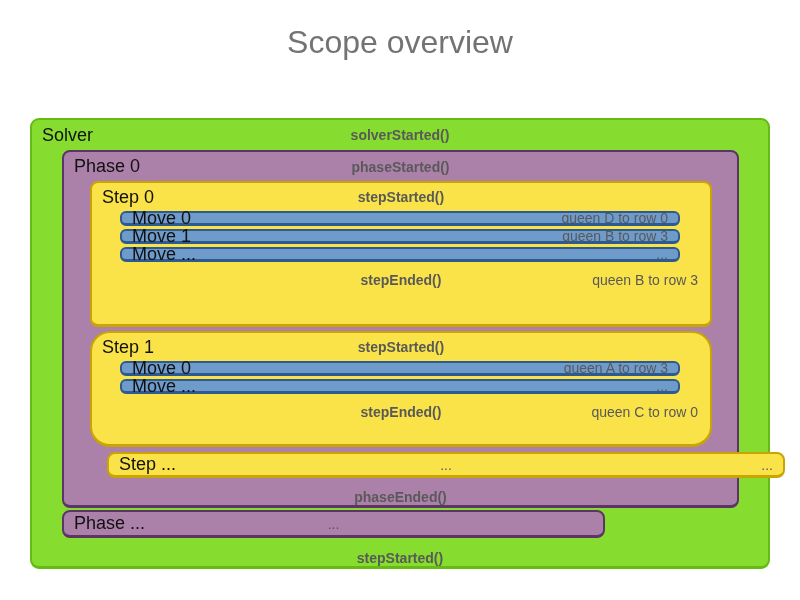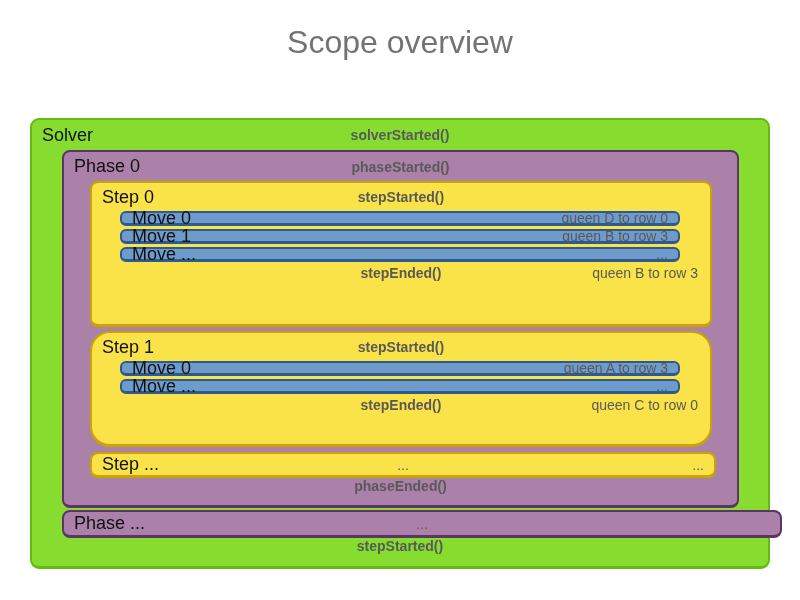--- a/index.html
+++ b/index.html
@@ -19,36 +19,36 @@
     border:2px solid var(--solver-border,#66bb11);border-bottom-width:3px;
     border-radius:9px;
   }
   .phase{
     margin-left:30px;width:677px;height:358px;
     background:var(--phase-bg,#ac81a9);
     border:2px solid var(--phase-border,#5c3566);border-bottom-width:3px;
     border-radius:8px;
   }
   .phase-more{
-    margin-left:30px;margin-top:2px;width:720px;height:28px;
+    margin-left:30px;margin-top:2px;width:543px;height:28px;
     background:var(--phase-bg,#ac81a9);
     border:2px solid var(--phase-border,#5c3566);border-bottom-width:3px;
     border-radius:8px;
     position:relative;display:flex;align-items:center;
   }
   .step{
     margin-left:26px;width:622px;
     background:var(--step-bg,#fae348);
     border:2px solid var(--step-border,#c9a403);border-bottom-width:3px;
     border-radius:8px;
   }
   .step-0{height:146px;}
   .step-1{margin-top:4px;height:116px;border-radius:20px;}
   .step-more{
-    margin-top:5px;margin-left:26px;width:626px;height:26px;
+    margin-top:5px;margin-left:43px;width:678px;height:26px;
     background:var(--step-bg,#fae348);
     border:2px solid var(--step-border,#c9a403);border-bottom-width:3px;
     border-radius:8px;
     position:relative;display:flex;align-items:center;
   }
   .move{
     margin-left:28px;margin-bottom:3px;width:560px;height:15px;
     background:var(--move-bg,#6f9bcb);
     border:2px solid var(--move-border,#2d5a91);border-bottom-width:3px;
     border-radius:6px;
@@ -62,21 +62,21 @@
 
   .box-label{padding-left:10px;font-size:18px;color:#111;white-space:nowrap;}
   .event{
     position:absolute;left:50%;transform:translateX(-50%);
     font-size:14px;color:var(--event-text,#595959);white-space:nowrap;font-weight:bold;
   }
   .note{
     margin-left:auto;padding-right:10px;
     font-size:14px;color:var(--note-text,#595959);white-space:nowrap;
   }
-  .footer{position:relative;display:flex;align-items:flex-start;}
+  .footer{position:relative;display:flex;align-items:flex-end;}
   .step-footer{height:23px;}
   .phase-footer{height:27px;border-radius:10px;}
   .solver-footer{height:28px;}
   .footer .note{padding-right:12px;}
   .ellipsis-center{
     position:absolute;left:50%;transform:translateX(-50%);
     font-size:14px;color:var(--note-text,#595959);
   }
 </style>
 </head>

